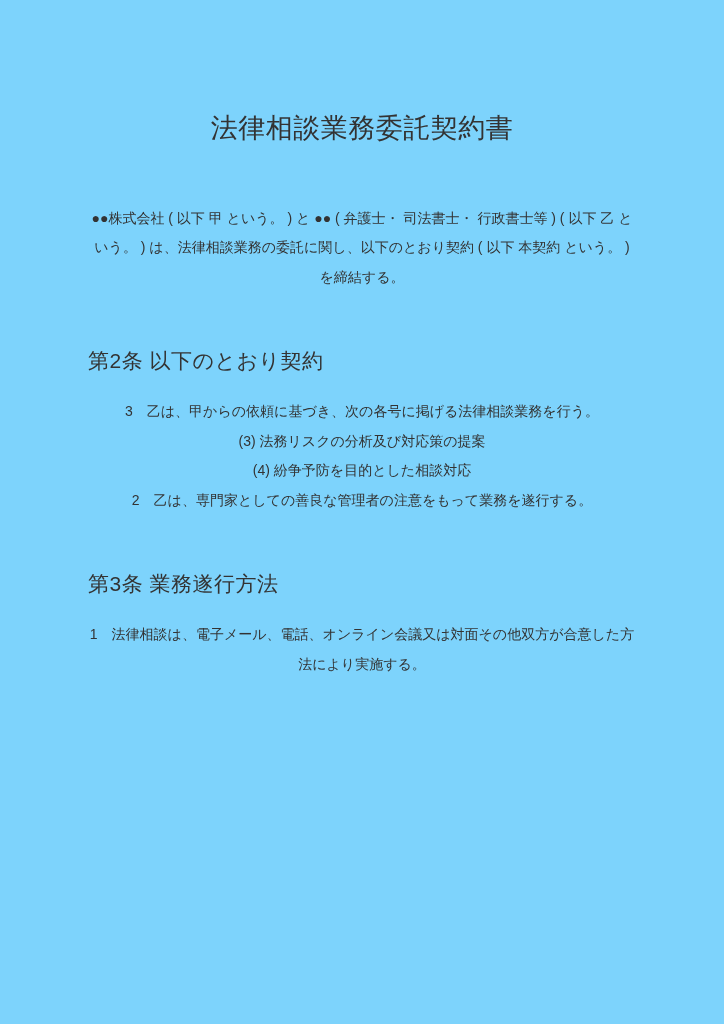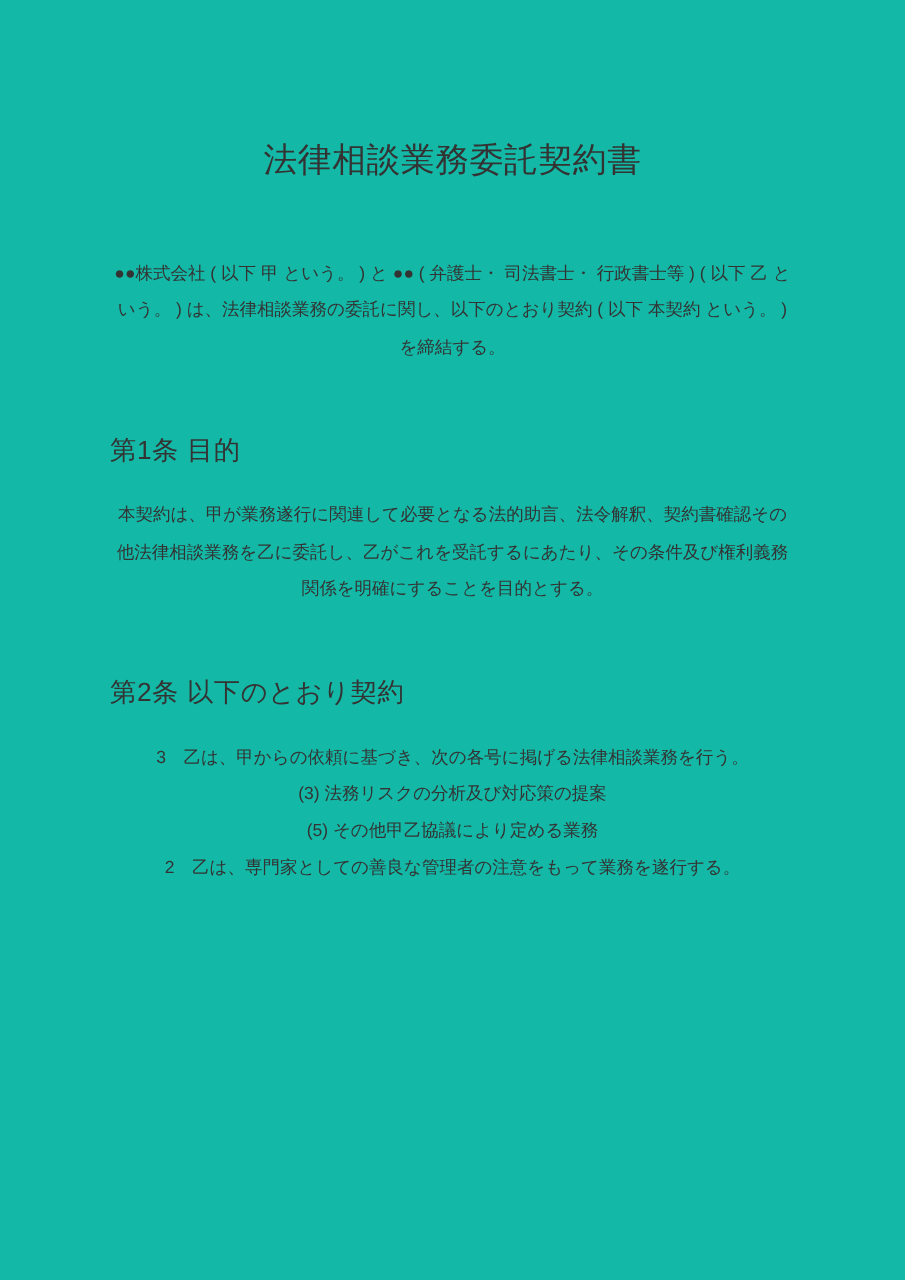--- a/index.html
+++ b/index.html
@@ -12,21 +12,21 @@
     height: 1024px;
     overflow: hidden;
     font-family: "Liberation Sans", "DejaVu Sans", sans-serif;
     color: #333333;
   }
   .page {
     box-sizing: border-box;
     width: 724px;
     height: 1024px;
     padding: 110px 88px 0 88px;
-    background: #14b8a6;
+    background: #7dd3fc;
   }
   h1.doc-title {
     margin: 0 0 56px 0;
     font-size: 27px;
     line-height: 1.4;
     font-weight: 500;
     text-align: center;
     color: #333333;
     letter-spacing: 0.5px;
   }
@@ -51,27 +51,27 @@
 </style>
 </head>
 <body>
 
 <div class="page">
 
   <h1 class="doc-title">法律相談業務委託契約書</h1>
 
   <p class="intro">●●株式会社 ( 以下 甲 という。 ) と ●● ( 弁護士・ 司法書士・ 行政書士等 ) ( 以下 乙 という。 ) は、法律相談業務の委託に関し、以下のとおり契約 ( 以下 本契約 という。 ) を締結する。</p>
 
-  <section>
-    <h2 class="article-heading">第1条 目的</h2>
-    <p>本契約は、甲が業務遂行に関連して必要となる法的助言、法令解釈、契約書確認その他法律相談業務を乙に委託し、乙がこれを受託するにあたり、その条件及び権利義務関係を明確にすることを目的とする。</p>
-  </section>
 
   <section>
     <h2 class="article-heading">第2条 以下のとおり契約</h2>
     <p>3　乙は、甲からの依頼に基づき、次の各号に掲げる法律相談業務を行う。</p>
     <p>(3) 法務リスクの分析及び対応策の提案</p>
-    <p>(5) その他甲乙協議により定める業務</p>
+    <p>(4) 紛争予防を目的とした相談対応</p>
     <p class="clause-gap">2　乙は、専門家としての善良な管理者の注意をもって業務を遂行する。</p>
   </section>
 
+  <section>
+    <h2 class="article-heading">第3条 業務遂行方法</h2>
+    <p>1　法律相談は、電子メール、電話、オンライン会議又は対面その他双方が合意した方法により実施する。</p>
+  </section>
 
 </div>
 
 </body></html>

